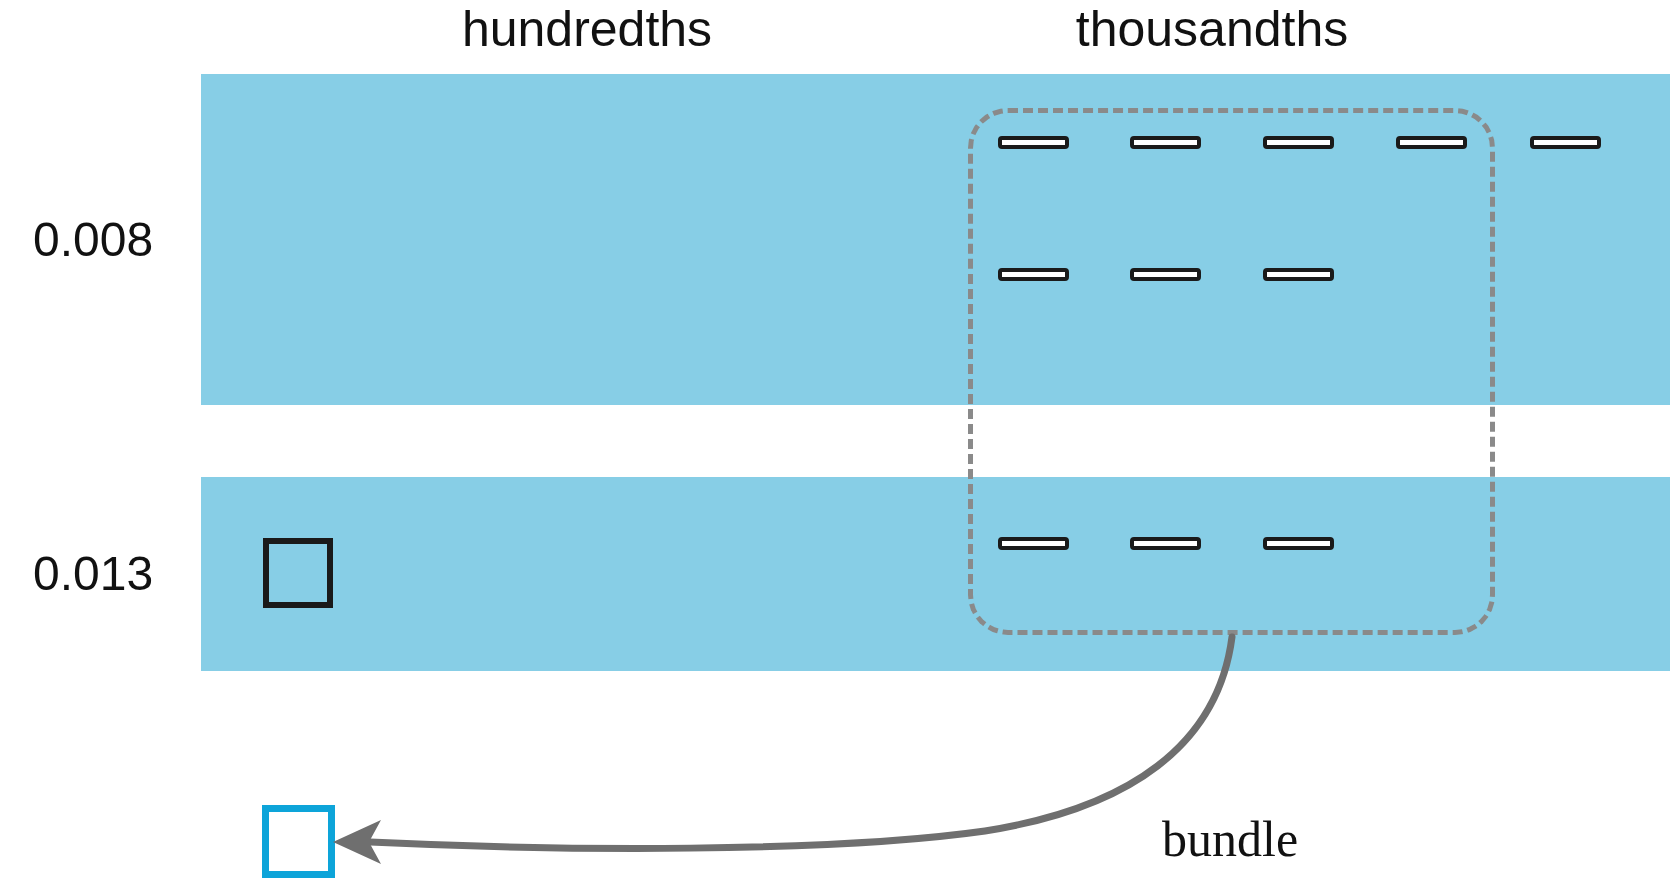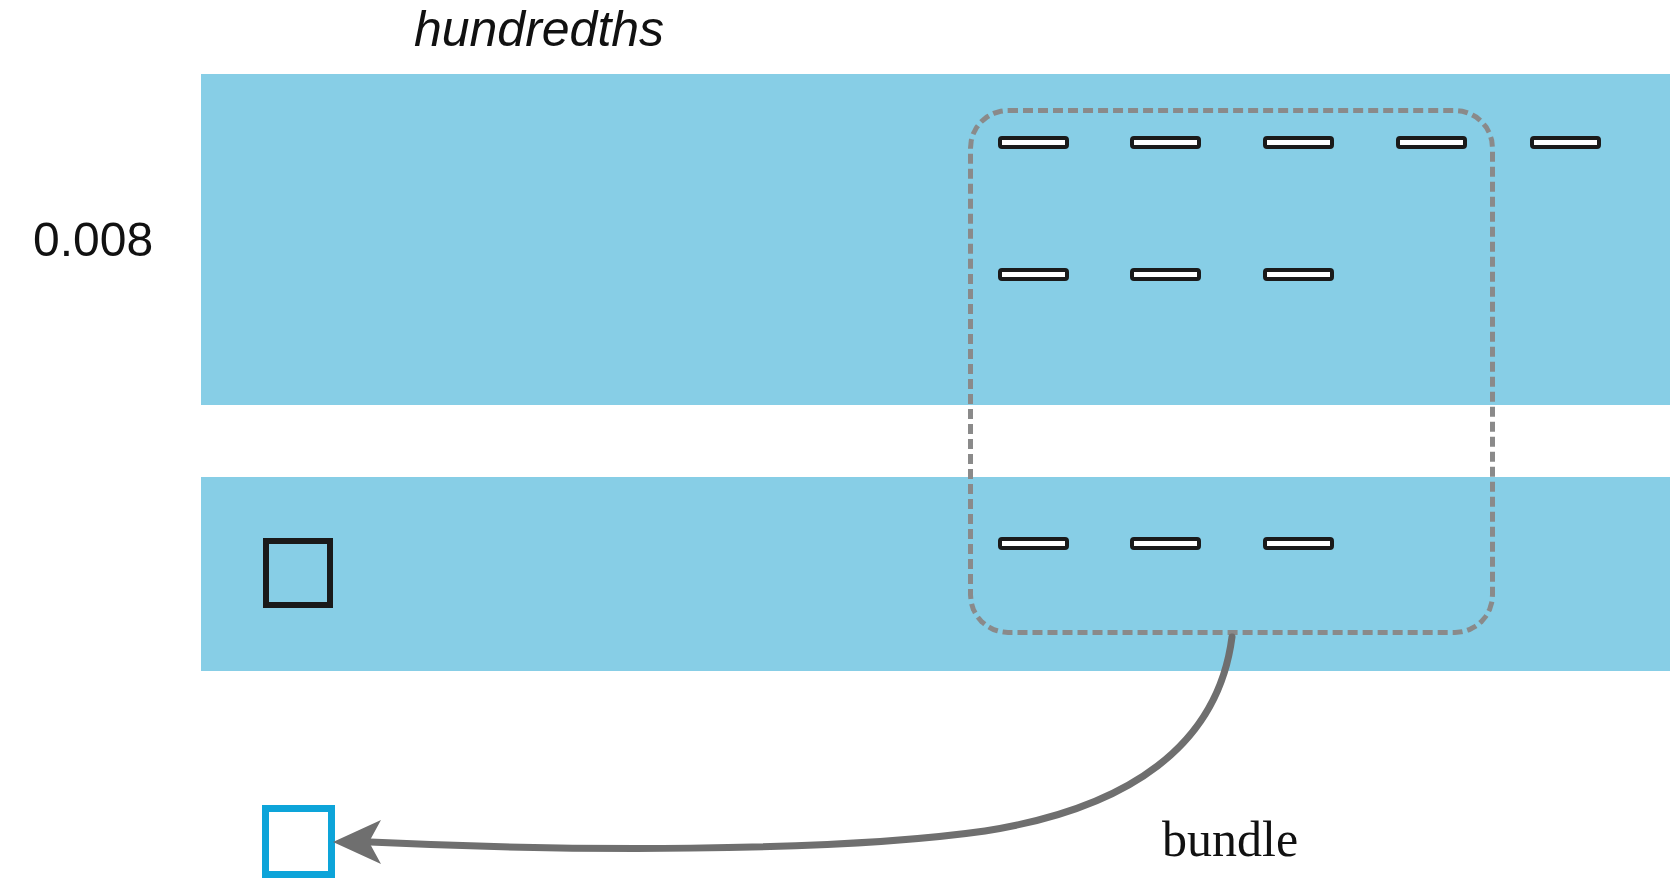--- a/index.html
+++ b/index.html
@@ -29,21 +29,21 @@
   .band-bottom { top: 477px; height: 194px; }
 
   .col-header {
     position: absolute;
     top: 0px;
     transform: translateX(-50%);
     font-size: 50px;
     line-height: 58px;
     white-space: nowrap;
   }
-  .col-header.hundredths  { left: 539px; font-style: italic; }
+  .col-header.hundredths  { left: 587px; }
   .col-header.thousandths { left: 1212px; }
 
   .row-label {
     position: absolute;
     left: 33px;
     font-size: 48px;
     line-height: 52px;
     white-space: nowrap;
   }
   .row-label.r1 { top: 214px; }
@@ -111,22 +111,24 @@
 </style>
 </head>
 <body>
 
 <div class="stage">
 
   <div class="band band-top"></div>
   <div class="band band-bottom"></div>
 
   <div class="col-header hundredths">hundredths</div>
+  <div class="col-header thousandths">thousandths</div>
 
   <div class="row-label r1">0.008</div>
+  <div class="row-label r2">0.013</div>
 
   <div class="dotted-outline"></div>
 
   <div class="marks-layer" id="marks">
       <div class="mark" style="left: 998px; top: 136px;"></div>
       <div class="mark" style="left: 1130px; top: 136px;"></div>
       <div class="mark" style="left: 1263px; top: 136px;"></div>
       <div class="mark" style="left: 1396px; top: 136px;"></div>
       <div class="mark" style="left: 1530px; top: 136px;"></div>
       <div class="mark" style="left: 998px; top: 268px;"></div>

